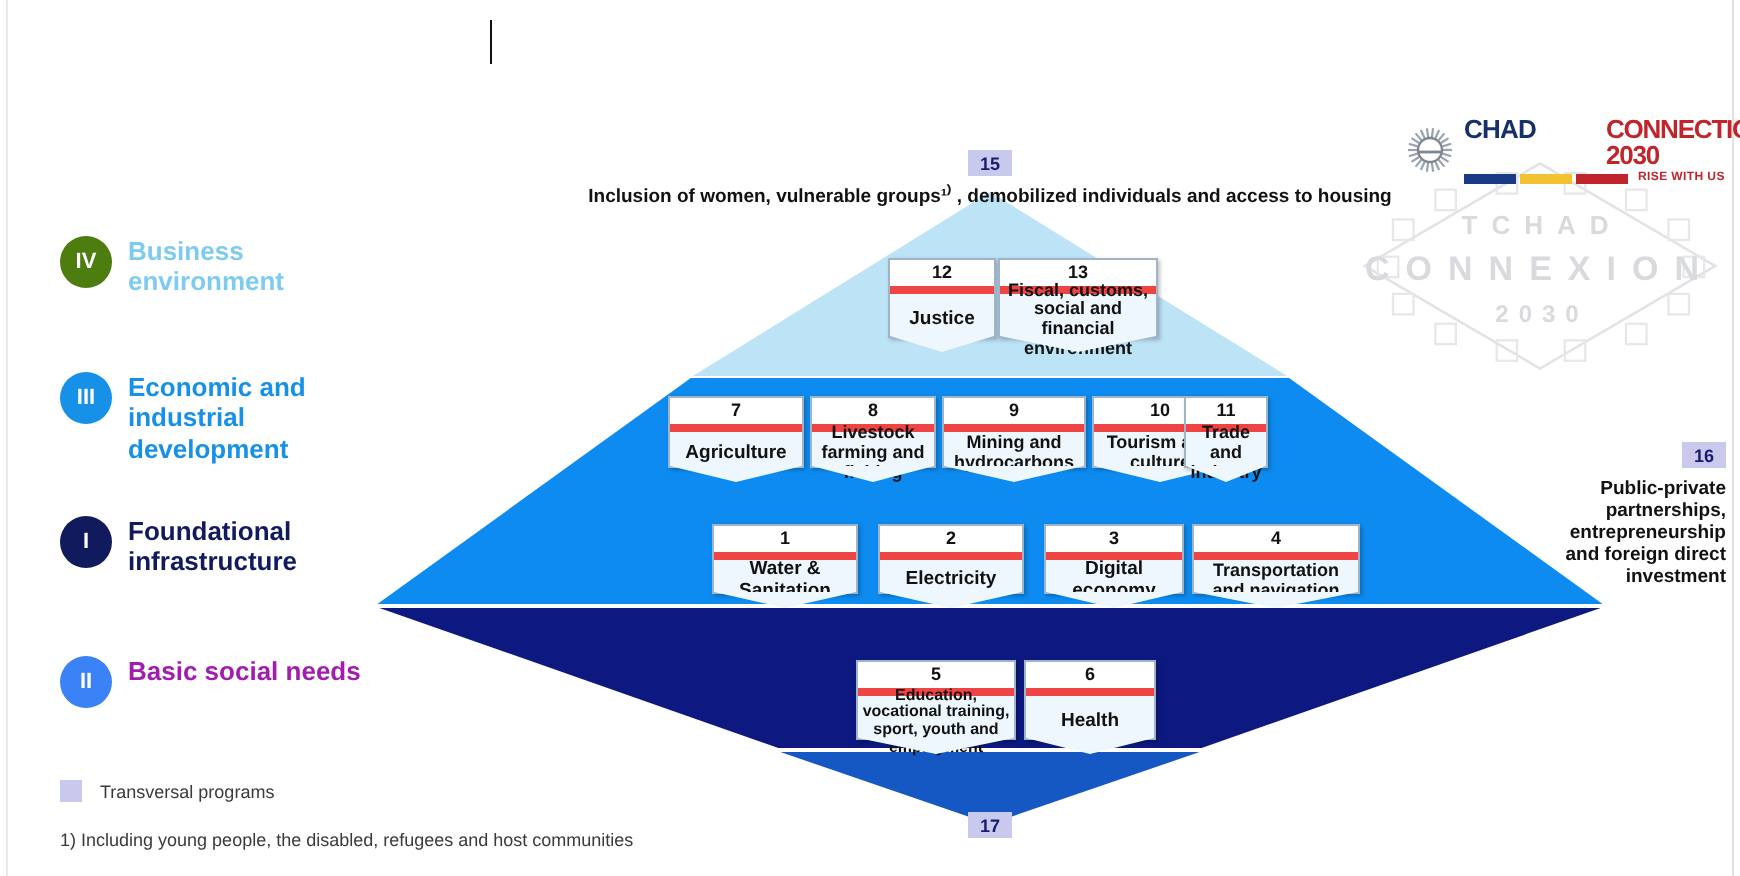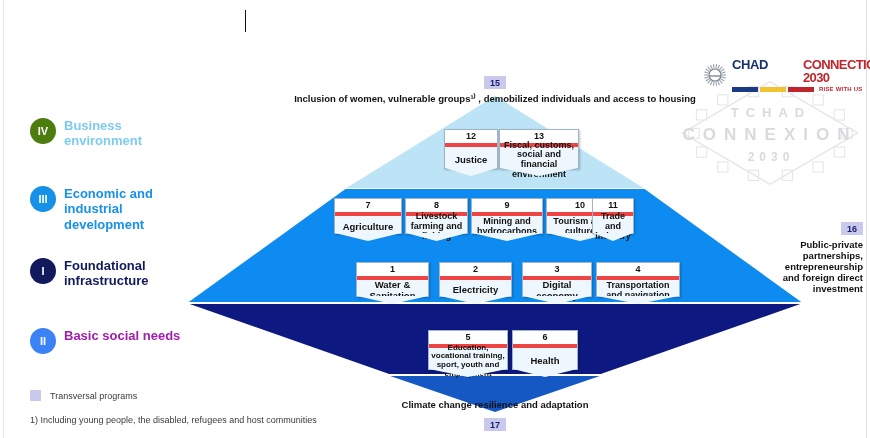--- a/index.html
+++ b/index.html
@@ -205,21 +205,20 @@
       <div style="text-align: center;"><span class="cnum">15</span></div>
       <div class="ctext" style="margin-top: 4px;">Inclusion of women, vulnerable groups¹⁾ , demobilized individuals and access to housing</div>
     </div>
     <div class="callout" style="left: 172px; top: 220px; width: 85px; text-align: left;">
     </div>
     <div class="callout" style="left: 768px; top: 218px; width: 95px; text-align: right;">
       <div style="text-align: right;"><span class="cnum">16</span></div>
       <div class="ctext" style="margin-top: 4px;">Public-private partnerships, entrepreneurship and foreign direct investment</div>
     </div>
     <div class="callout" style="left: 375px; top: 400px; width: 240px; text-align: center;">
-      <div class="ctext" style="margin-top: 0px;">Climate change resilience and adaptation</div>
       <div style="text-align: center; margin-top: 3px;"><span class="cnum">17</span></div>
     </div>
     <div class="legend">
       <span class="swatch" style="background: rgb(201, 201, 238);"></span>
       <span class="ltext">Transversal programs</span>
     </div>
     <div class="footnote">1) Including young people, the disabled, refugees and host communities</div>
     <svg class="watermark" width="196" height="118" viewBox="0 0 196 118">
       <path d="M98 4 L192 59 L98 114 L4 59 Z" fill="none" stroke="#e2e3e6" stroke-width="1.4"></path>
       <rect x="175" y="54" width="11" height="11" fill="none" stroke="#e6e7ea" stroke-width="1.2"></rect>

